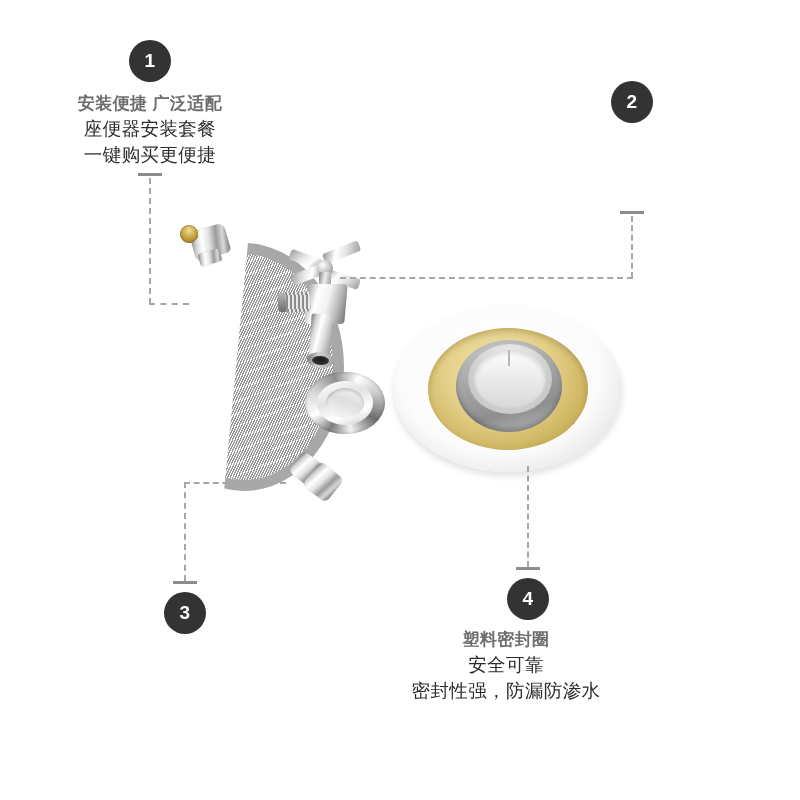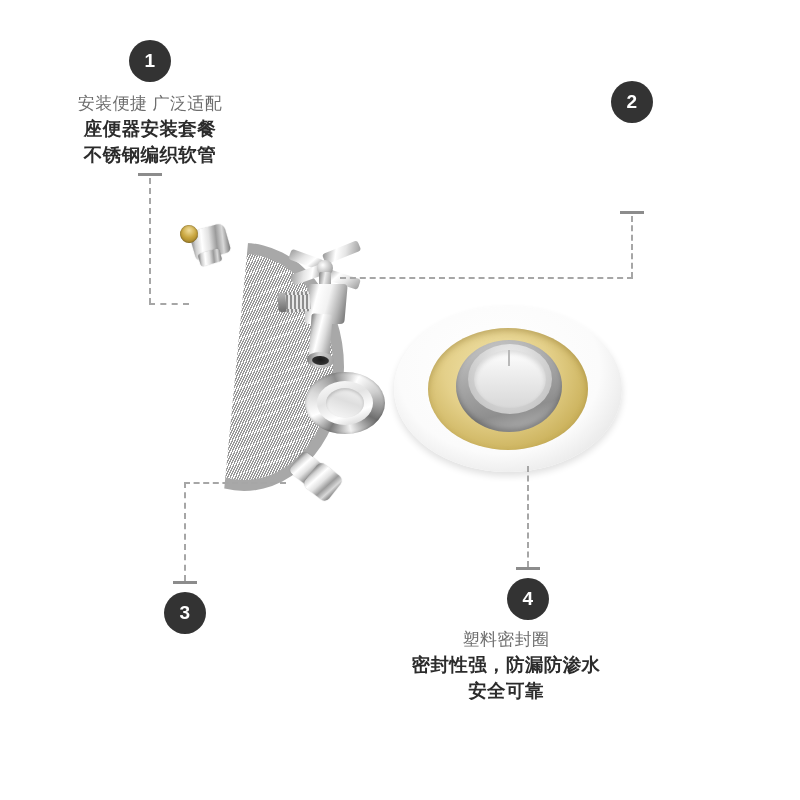--- a/index.html
+++ b/index.html
@@ -35,27 +35,27 @@
   
   .caption {
     position: absolute;
     text-align: center;
     white-space: nowrap;
     line-height: 1.42;
   }
   .cap-sub {
     font-size: 17px;
     color: #6d6d6d;
-    font-weight: normal;
+    font-weight: bold;
     letter-spacing: 0.4px;
   }
   .cap-main {
     font-size: 18.5px;
     color: #2b2b2b;
-    font-weight: bold;
+    font-weight: normal;
     letter-spacing: 0.4px;
   }
 
   
   .tick {
     position: absolute;
     background: #8c8c8c;
   }
   .lead-v {
     position: absolute;
@@ -315,33 +315,33 @@
 
   <div class="lead-v" style="left:527px; top:466px; height:101px;"></div>
   <div class="tick" style="left:516px; top:567px; width:24px; height:3px;"></div>
 
   <div class="badge" style="left:129px; top:40px;">
     <span>1</span>
   </div>
   <div class="caption" style="left:0px; top:92px; width:300px;">
     <div class="cap-sub">安装便捷 广泛适配</div>
     <div class="cap-main">座便器安装套餐</div>
-    <div class="cap-main">不锈钢编织软管</div>
+    <div class="cap-main">一键购买更便捷</div>
   </div>
 
   <div class="badge" style="left:611px; top:81px;">
     <span>2</span>
   </div>
 
   <div class="badge" style="left:164px; top:592px;">
     <span>3</span>
   </div>
 
   <div class="badge" style="left:507px; top:578px;">
     <span>4</span>
   </div>
   <div class="caption" style="left:356px; top:628px; width:300px;">
     <div class="cap-sub">塑料密封圈</div>
+    <div class="cap-main">安全可靠</div>
     <div class="cap-main">密封性强，防漏防渗水</div>
-    <div class="cap-main">安全可靠</div>
   </div>
 
 </div>
 
 </body></html>

